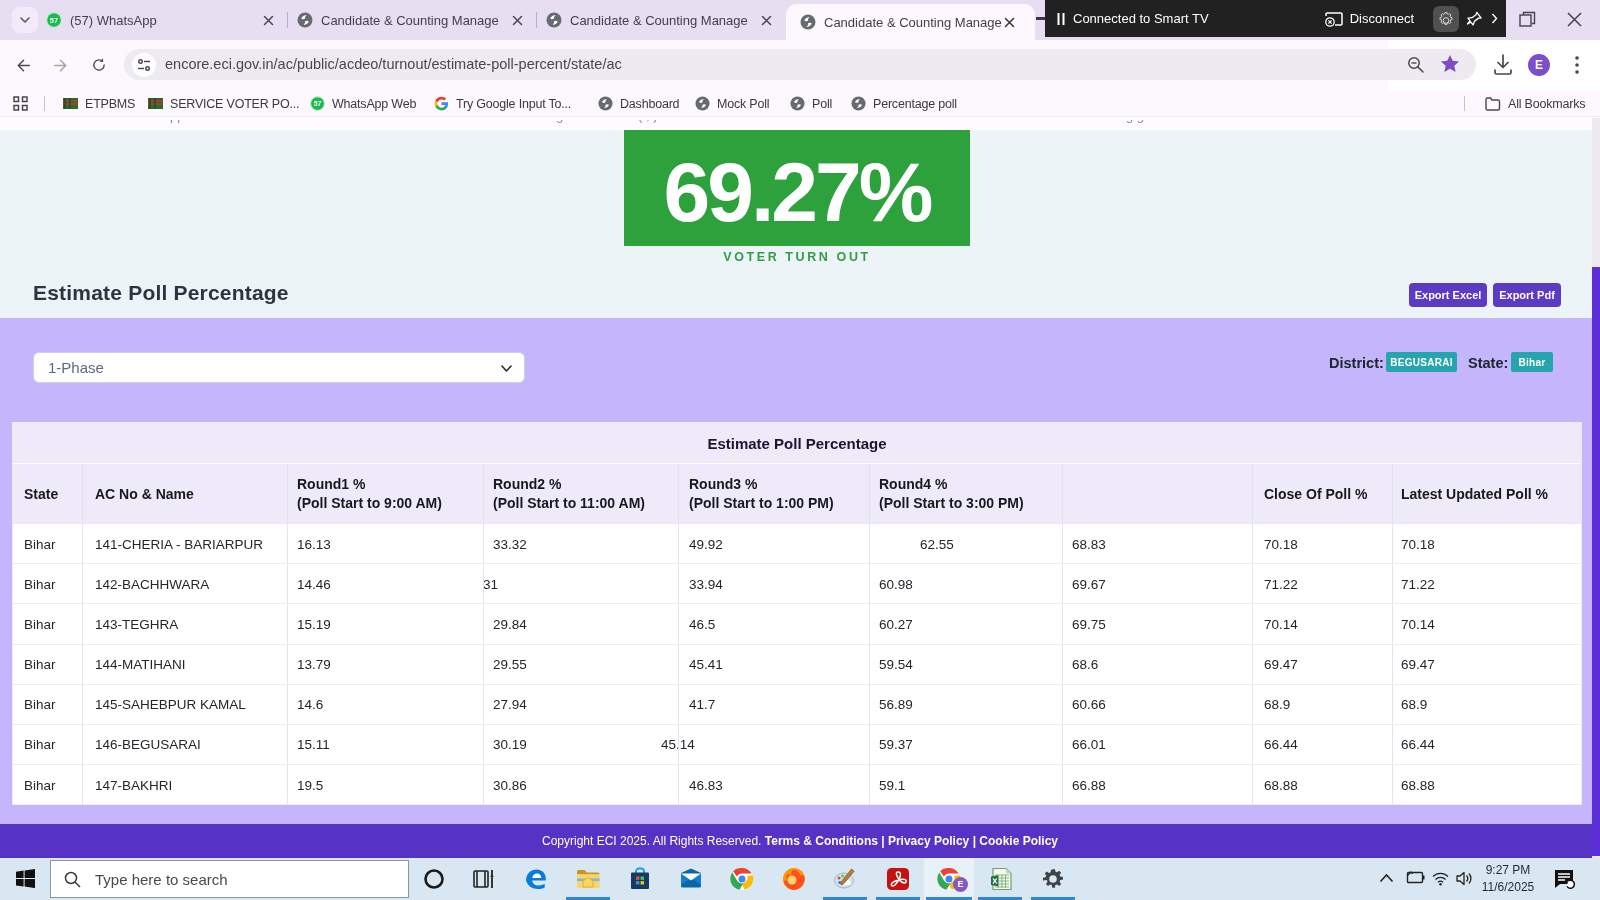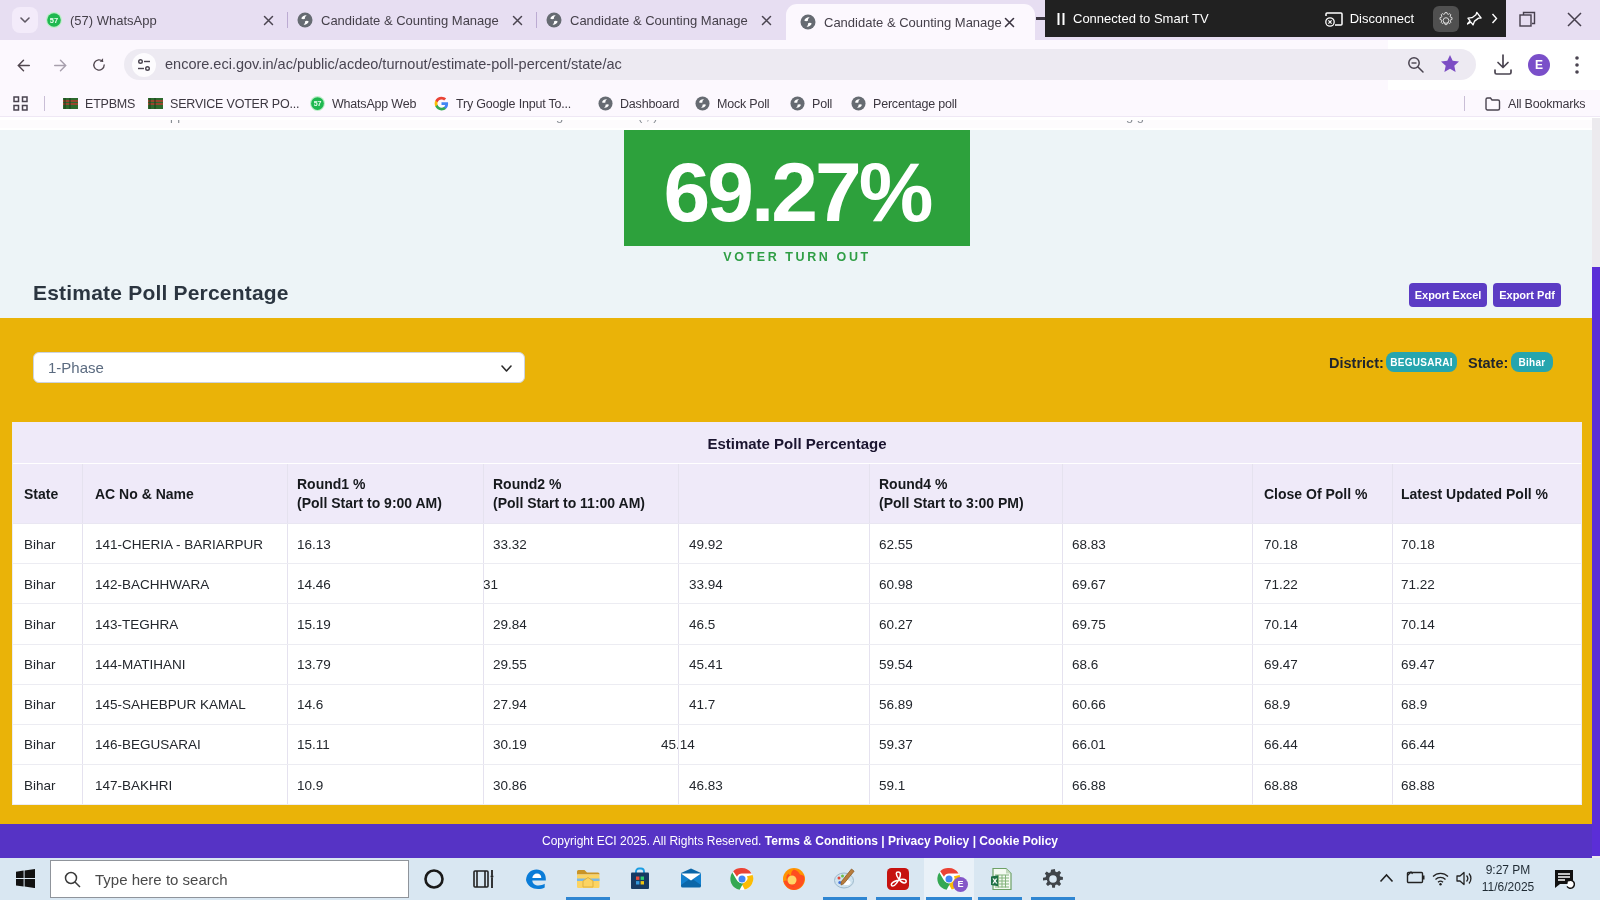--- a/index.html
+++ b/index.html
@@ -25,24 +25,24 @@
 .bookbar{position:absolute;left:0;top:90px;width:1600px;height:27px;background:#fcf8fe;border-bottom:1px solid #efe8f5}
 .bm{position:absolute;top:0;height:27px;display:flex;align-items:center;font-size:12.5px;color:#3c3740;letter-spacing:-0.2px}
 .bm svg,.bm .bico{margin-right:7px}
 
 .pagetop{position:absolute;left:0;top:120px;width:1600px;height:8px;background:#fdfbfd;overflow:hidden;color:#878c93;font-size:13px}
 .band{position:absolute;left:0;top:130px;width:1592px;height:188px;background:#edf4f7}
 .greenbox{position:absolute;left:624px;top:0px;width:346px;height:116px;background:#2da13c;color:#fff;display:flex;align-items:center;justify-content:center;font-weight:bold;font-size:84px;letter-spacing:-3px;padding-top:8px}
 .voter{position:absolute;left:624px;top:120px;width:346px;text-align:center;color:#2f9e45;font-weight:bold;font-size:12.5px;letter-spacing:2.6px}
 .h1{position:absolute;left:33px;top:151px;font-size:21px;font-weight:bold;color:#2b3540;letter-spacing:.2px}
 .ebtn{position:absolute;top:153px;height:24px;background:#5b3bc4;border-radius:4px;color:#fff;font-size:11px;font-weight:bold;display:flex;align-items:center;justify-content:center}
-.white{position:absolute;left:0;top:318px;width:1592px;height:506px;background:#eab308}
+.white{position:absolute;left:0;top:318px;width:1592px;height:506px;background:#c4b5fd}
 .dd{position:absolute;left:33px;top:34px;width:492px;height:31px;border:1px solid #ccd3df;border-radius:6px;background:#fff;color:#5b6b80;font-size:15px;display:flex;align-items:center;padding-left:14px}
 .lbl{position:absolute;top:37px;font-size:14.5px;font-weight:bold;color:#20262e}
-.badge{position:absolute;top:34px;height:20px;background:#26a5ae;border-radius:8px;color:#fff;font-size:10px;font-weight:bold;display:flex;align-items:center;justify-content:center;letter-spacing:.3px}
+.badge{position:absolute;top:34px;height:20px;background:#26a5ae;border-radius:2px;color:#fff;font-size:10px;font-weight:bold;display:flex;align-items:center;justify-content:center;letter-spacing:.3px}
 
 .tbl{position:absolute;left:12px;top:104px;width:1570px;border-left:1px solid #ececf2;border-right:1px solid #ececf2}
 .ttitle{height:42px;background:#efeaf9;text-align:center;font-weight:bold;font-size:15px;color:#1b1530;line-height:44px;border-bottom:1px solid #fff}
 .thead{height:60px;background:#efeaf9;position:relative;font-weight:bold;font-size:14px;color:#16191d;border-bottom:1px solid #e9e6f2}
 .th{position:absolute;top:0;height:60px;display:flex;flex-direction:column;justify-content:center;line-height:19px}
 .trow{height:40.2px;background:#fff;border-bottom:1px solid #ececf2;position:relative;font-size:13.5px;color:#23272d}
 .td{position:absolute;top:0;height:40px;display:flex;align-items:center}
 .vline{position:absolute;top:0;width:1px;background:#e5e2ef;height:100%}
 .footer{position:absolute;left:0;top:824px;width:1600px;height:34px;background:#5633c5;color:#fff;font-size:12px;display:flex;align-items:center;justify-content:center}
 .sbtrack{position:absolute;left:1592px;top:118px;width:8px;height:740px;background:#eceaee}
@@ -299,40 +299,41 @@
   <div class="lbl" style="left:1468px">State:</div>
   <div class="badge" style="left:1511px;width:42px">Bihar</div>
 
   <div class="tbl">
     <div class="ttitle">Estimate Poll Percentage</div>
     <div class="thead">
       <div class="th" style="left:11px">State</div>
       <div class="th" style="left:82px">AC No &amp; Name</div>
       <div class="th" style="left:284px">Round1 %<br>(Poll Start to 9:00 AM)</div>
       <div class="th" style="left:480px">Round2 %<br>(Poll Start to 11:00 AM)</div>
+      <div class="th" style="left:676px">Round3 %<br>(Poll Start to 1:00 PM)</div>
       <div class="th" style="left:866px">Round4 %<br>(Poll Start to 3:00 PM)</div>
       <div class="th" style="left:1251px">Close Of Poll %</div>
       <div class="th" style="left:1388px">Latest Updated Poll %</div>
       <div class="vline" style="left:69px"></div>
       <div class="vline" style="left:274px"></div>
       <div class="vline" style="left:470px"></div>
       <div class="vline" style="left:665px"></div>
       <div class="vline" style="left:856px"></div>
       <div class="vline" style="left:1049px"></div>
       <div class="vline" style="left:1239px"></div>
       <div class="vline" style="left:1379px"></div>
     </div>
     <div class="rows">
     <div class="trow">
           <div class="td" style="left:11px">Bihar</div>
           <div class="td" style="left:82px">141-CHERIA - BARIARPUR</div>
           <div class="td" style="left:284px">16.13</div>
           <div class="td" style="left:480px">33.32</div>
           <div class="td" style="left:676px">49.92</div>
-          <div class="td" style="left:866px">62.55</div>
+          <div class="td" style="left:907px">62.55</div>
           <div class="td" style="left:1059px">68.83</div>
           <div class="td" style="left:1251px">70.18</div>
           <div class="td" style="left:1388px">70.18</div>
           <div class="vline" style="left:69px"></div>
           <div class="vline" style="left:274px"></div>
           <div class="vline" style="left:470px"></div>
           <div class="vline" style="left:665px"></div>
           <div class="vline" style="left:856px"></div>
           <div class="vline" style="left:1049px"></div>
           <div class="vline" style="left:1239px"></div>
@@ -429,21 +430,21 @@
           <div class="vline" style="left:470px"></div>
           <div class="vline" style="left:665px"></div>
           <div class="vline" style="left:856px"></div>
           <div class="vline" style="left:1049px"></div>
           <div class="vline" style="left:1239px"></div>
           <div class="vline" style="left:1379px"></div>
         </div>
     <div class="trow">
           <div class="td" style="left:11px">Bihar</div>
           <div class="td" style="left:82px">147-BAKHRI</div>
-          <div class="td" style="left:284px">10.9</div>
+          <div class="td" style="left:284px">19.5</div>
           <div class="td" style="left:480px">30.86</div>
           <div class="td" style="left:676px">46.83</div>
           <div class="td" style="left:866px">59.1</div>
           <div class="td" style="left:1059px">66.88</div>
           <div class="td" style="left:1251px">68.88</div>
           <div class="td" style="left:1388px">68.88</div>
           <div class="vline" style="left:69px"></div>
           <div class="vline" style="left:274px"></div>
           <div class="vline" style="left:470px"></div>
           <div class="vline" style="left:665px"></div>

